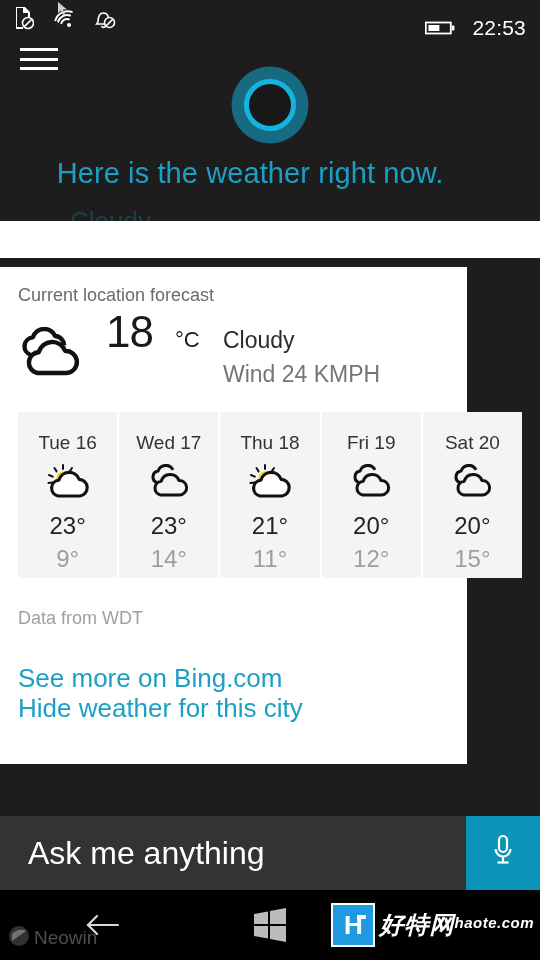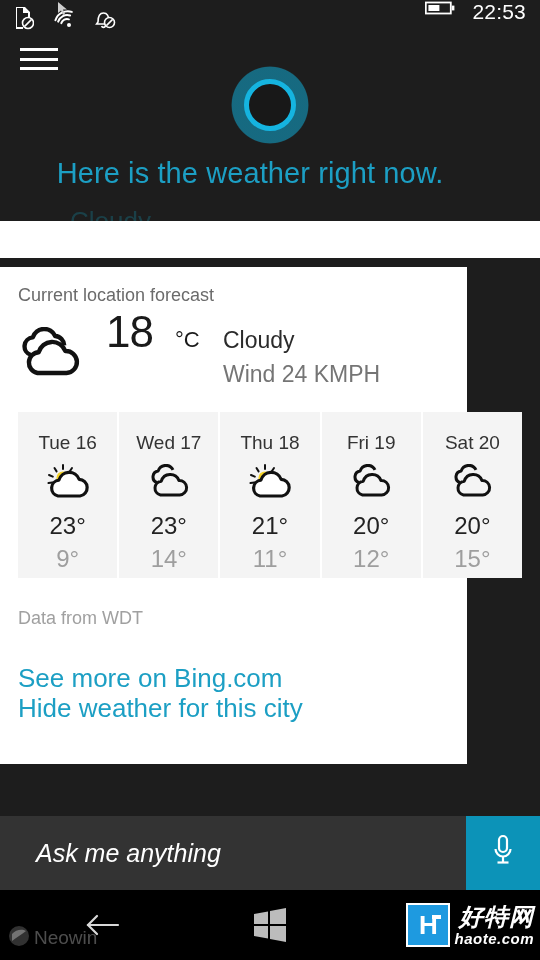--- a/index.html
+++ b/index.html
@@ -37,21 +37,21 @@
     align-items: center;
     gap: 18px;
     padding-left: 14px;
   }
   .status-right {
     position: absolute;
     right: 14px;
     top: 0;
     height: 40px;
     display: flex;
-    align-items: flex-start;
+    align-items: flex-end;
     gap: 17px;
   }
   .status-time {
     color: #ffffff;
     font-size: 21px;
     letter-spacing: 0.2px;
   }
   .cursor-arrow {
     position: absolute;
     left: 58px;
@@ -287,26 +287,25 @@
     position: absolute;
     top: 816px; left: 0;
     width: 540px; height: 74px;
     display: flex;
   }
   .ask-input {
     flex: 1 1 auto;
     background: #333333;
     display: flex;
     align-items: center;
-    padding-left: 36px;
+    padding-left: 28px;
     color: #ffffff;
-    font-size: 25px;
+    font-size: 32px;
     font-weight: 300;
     box-sizing: border-box;
-    font-style: italic;
   }
   .mic-button {
     width: 74px;
     height: 74px;
     background: #0c93b8;
     display: flex;
     align-items: center;
     justify-content: center;
     flex: 0 0 74px;
   }
@@ -366,22 +365,21 @@
     font-family: "Liberation Sans", sans-serif;
   }
   .haote-badge .h-dash {
     position: absolute;
     right: 7px; top: 10px;
     width: 9px; height: 4px;
     background: #ffffff;
   }
   .haote-right {
     display: flex;
-    flex-direction: column;
-    align-items: flex-end;
+    align-items: flex-start;
     line-height: 1;
   }
   .haote-cn {
     color: #ffffff;
     font-size: 24px;
     font-weight: bold;
     font-style: italic;
     letter-spacing: 1px;
     font-family: "DejaVu Sans", sans-serif;
   }

